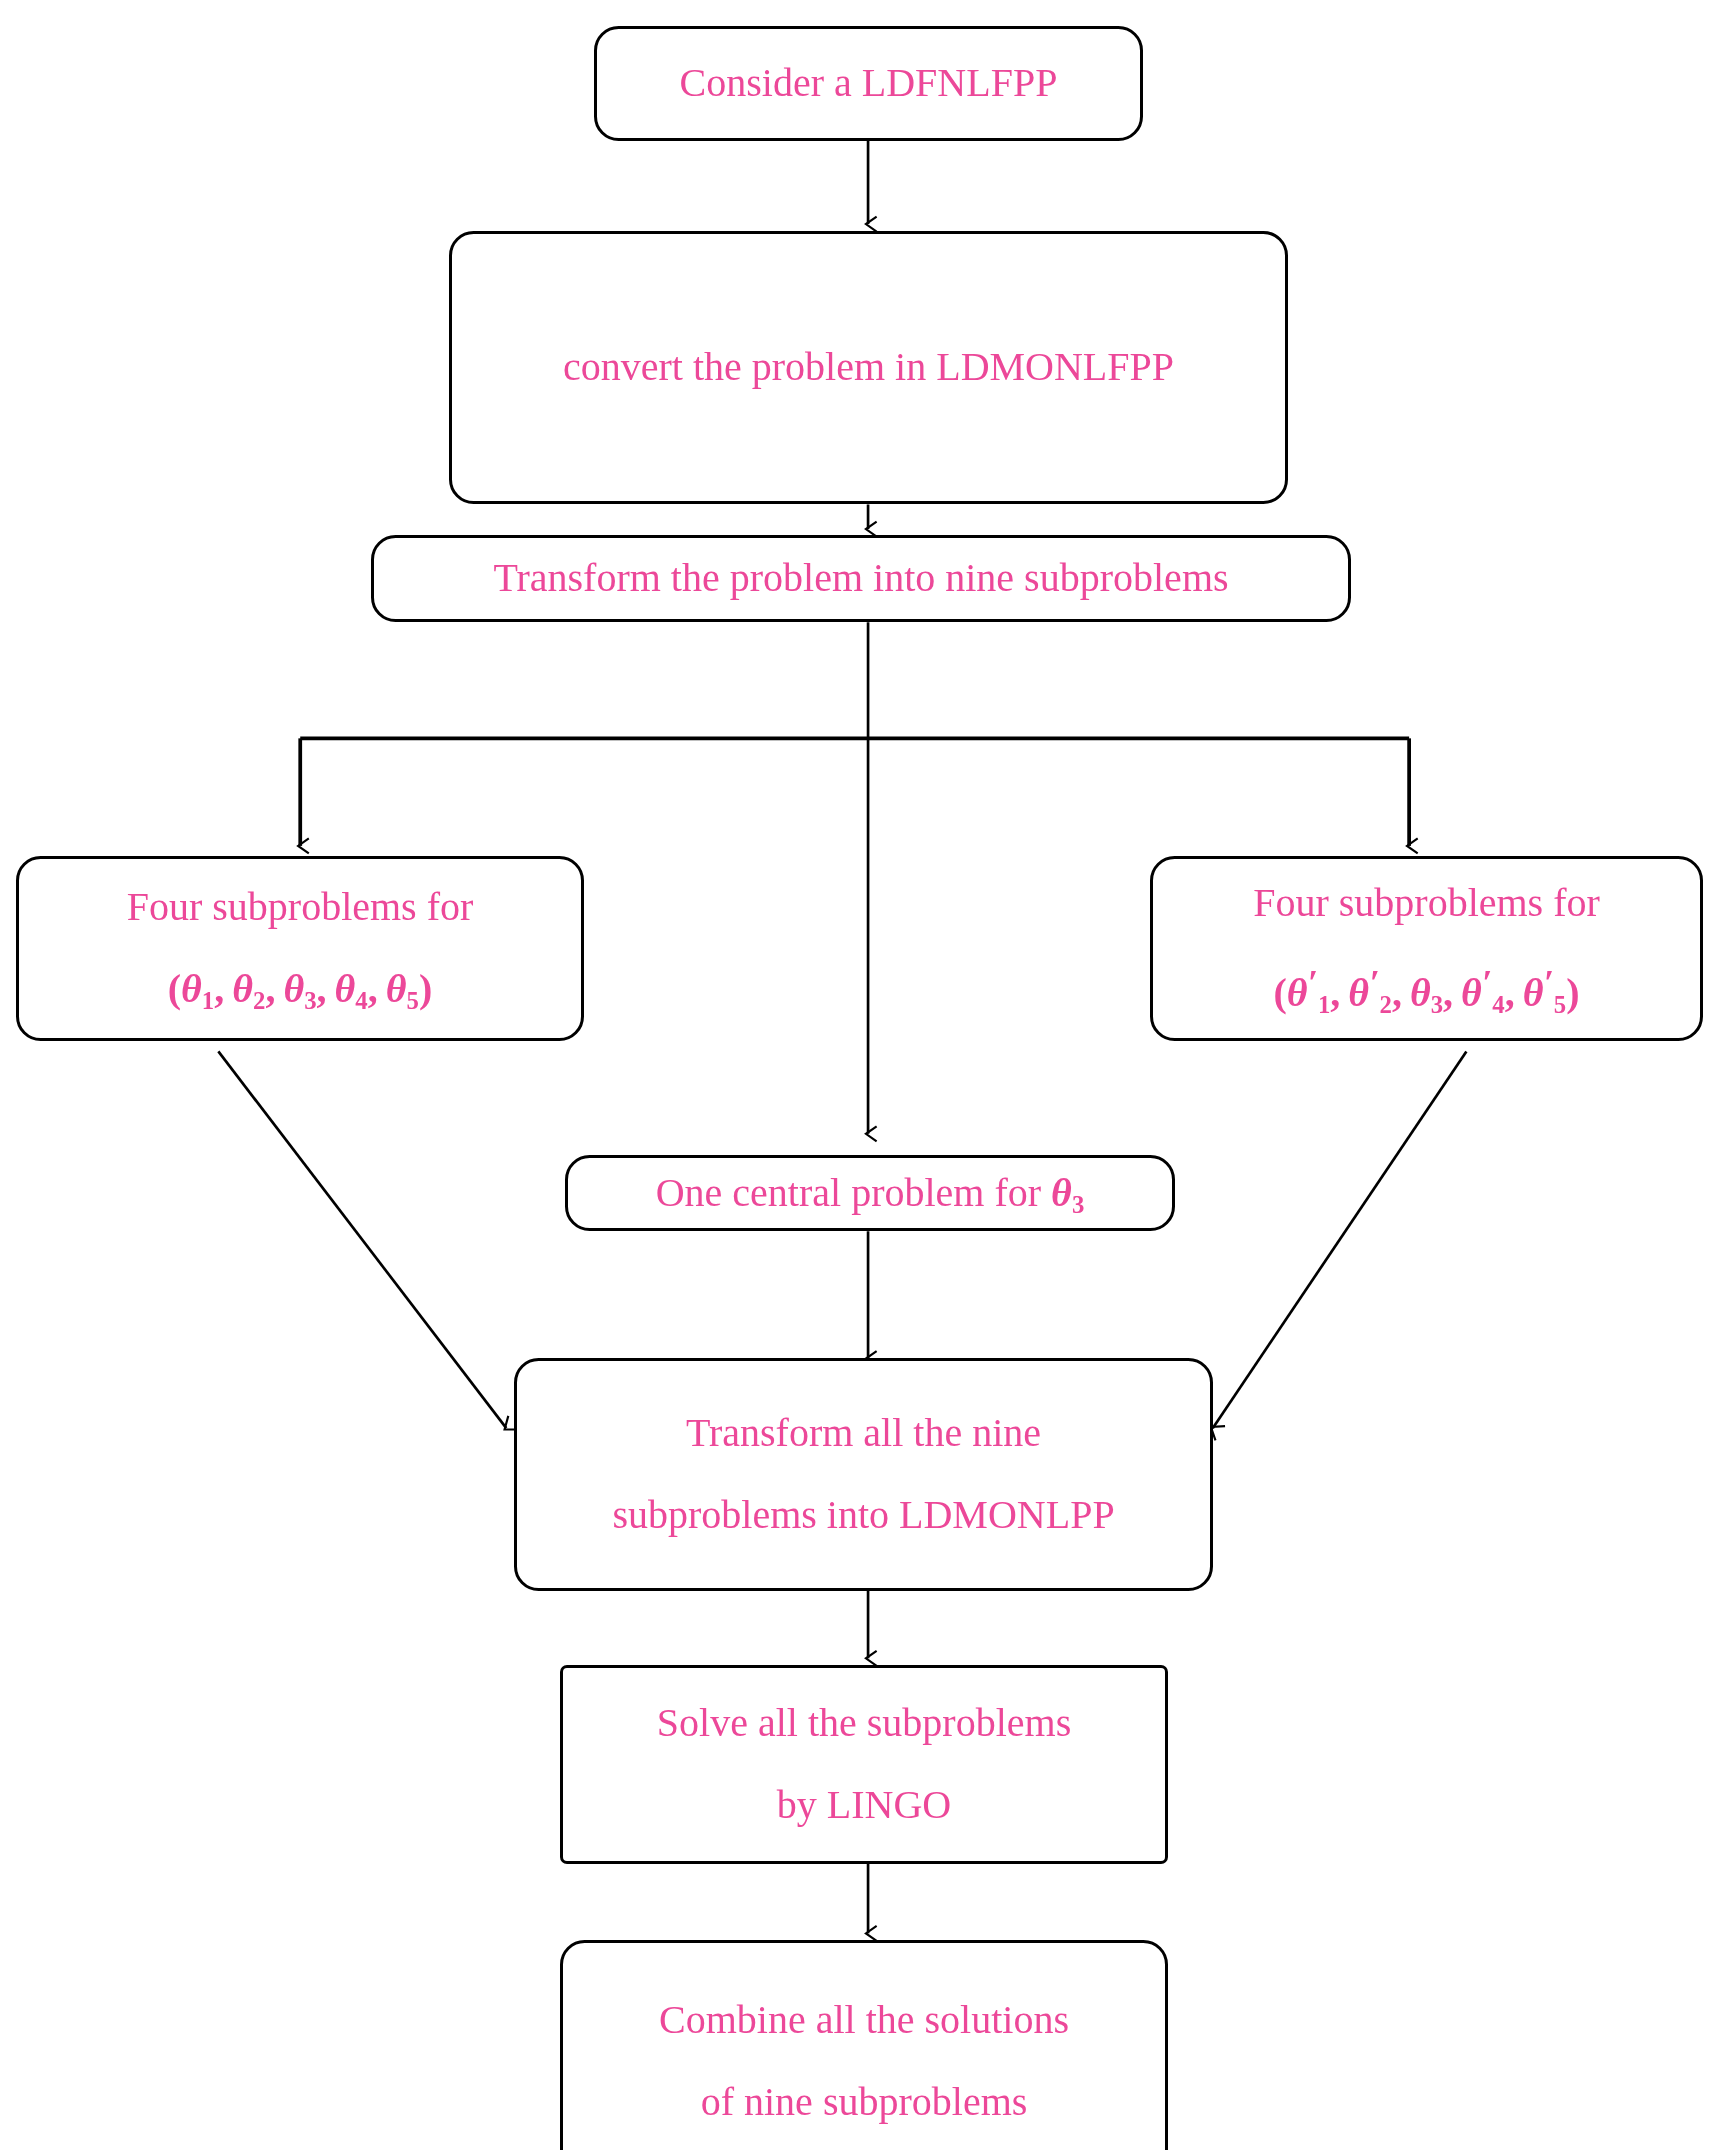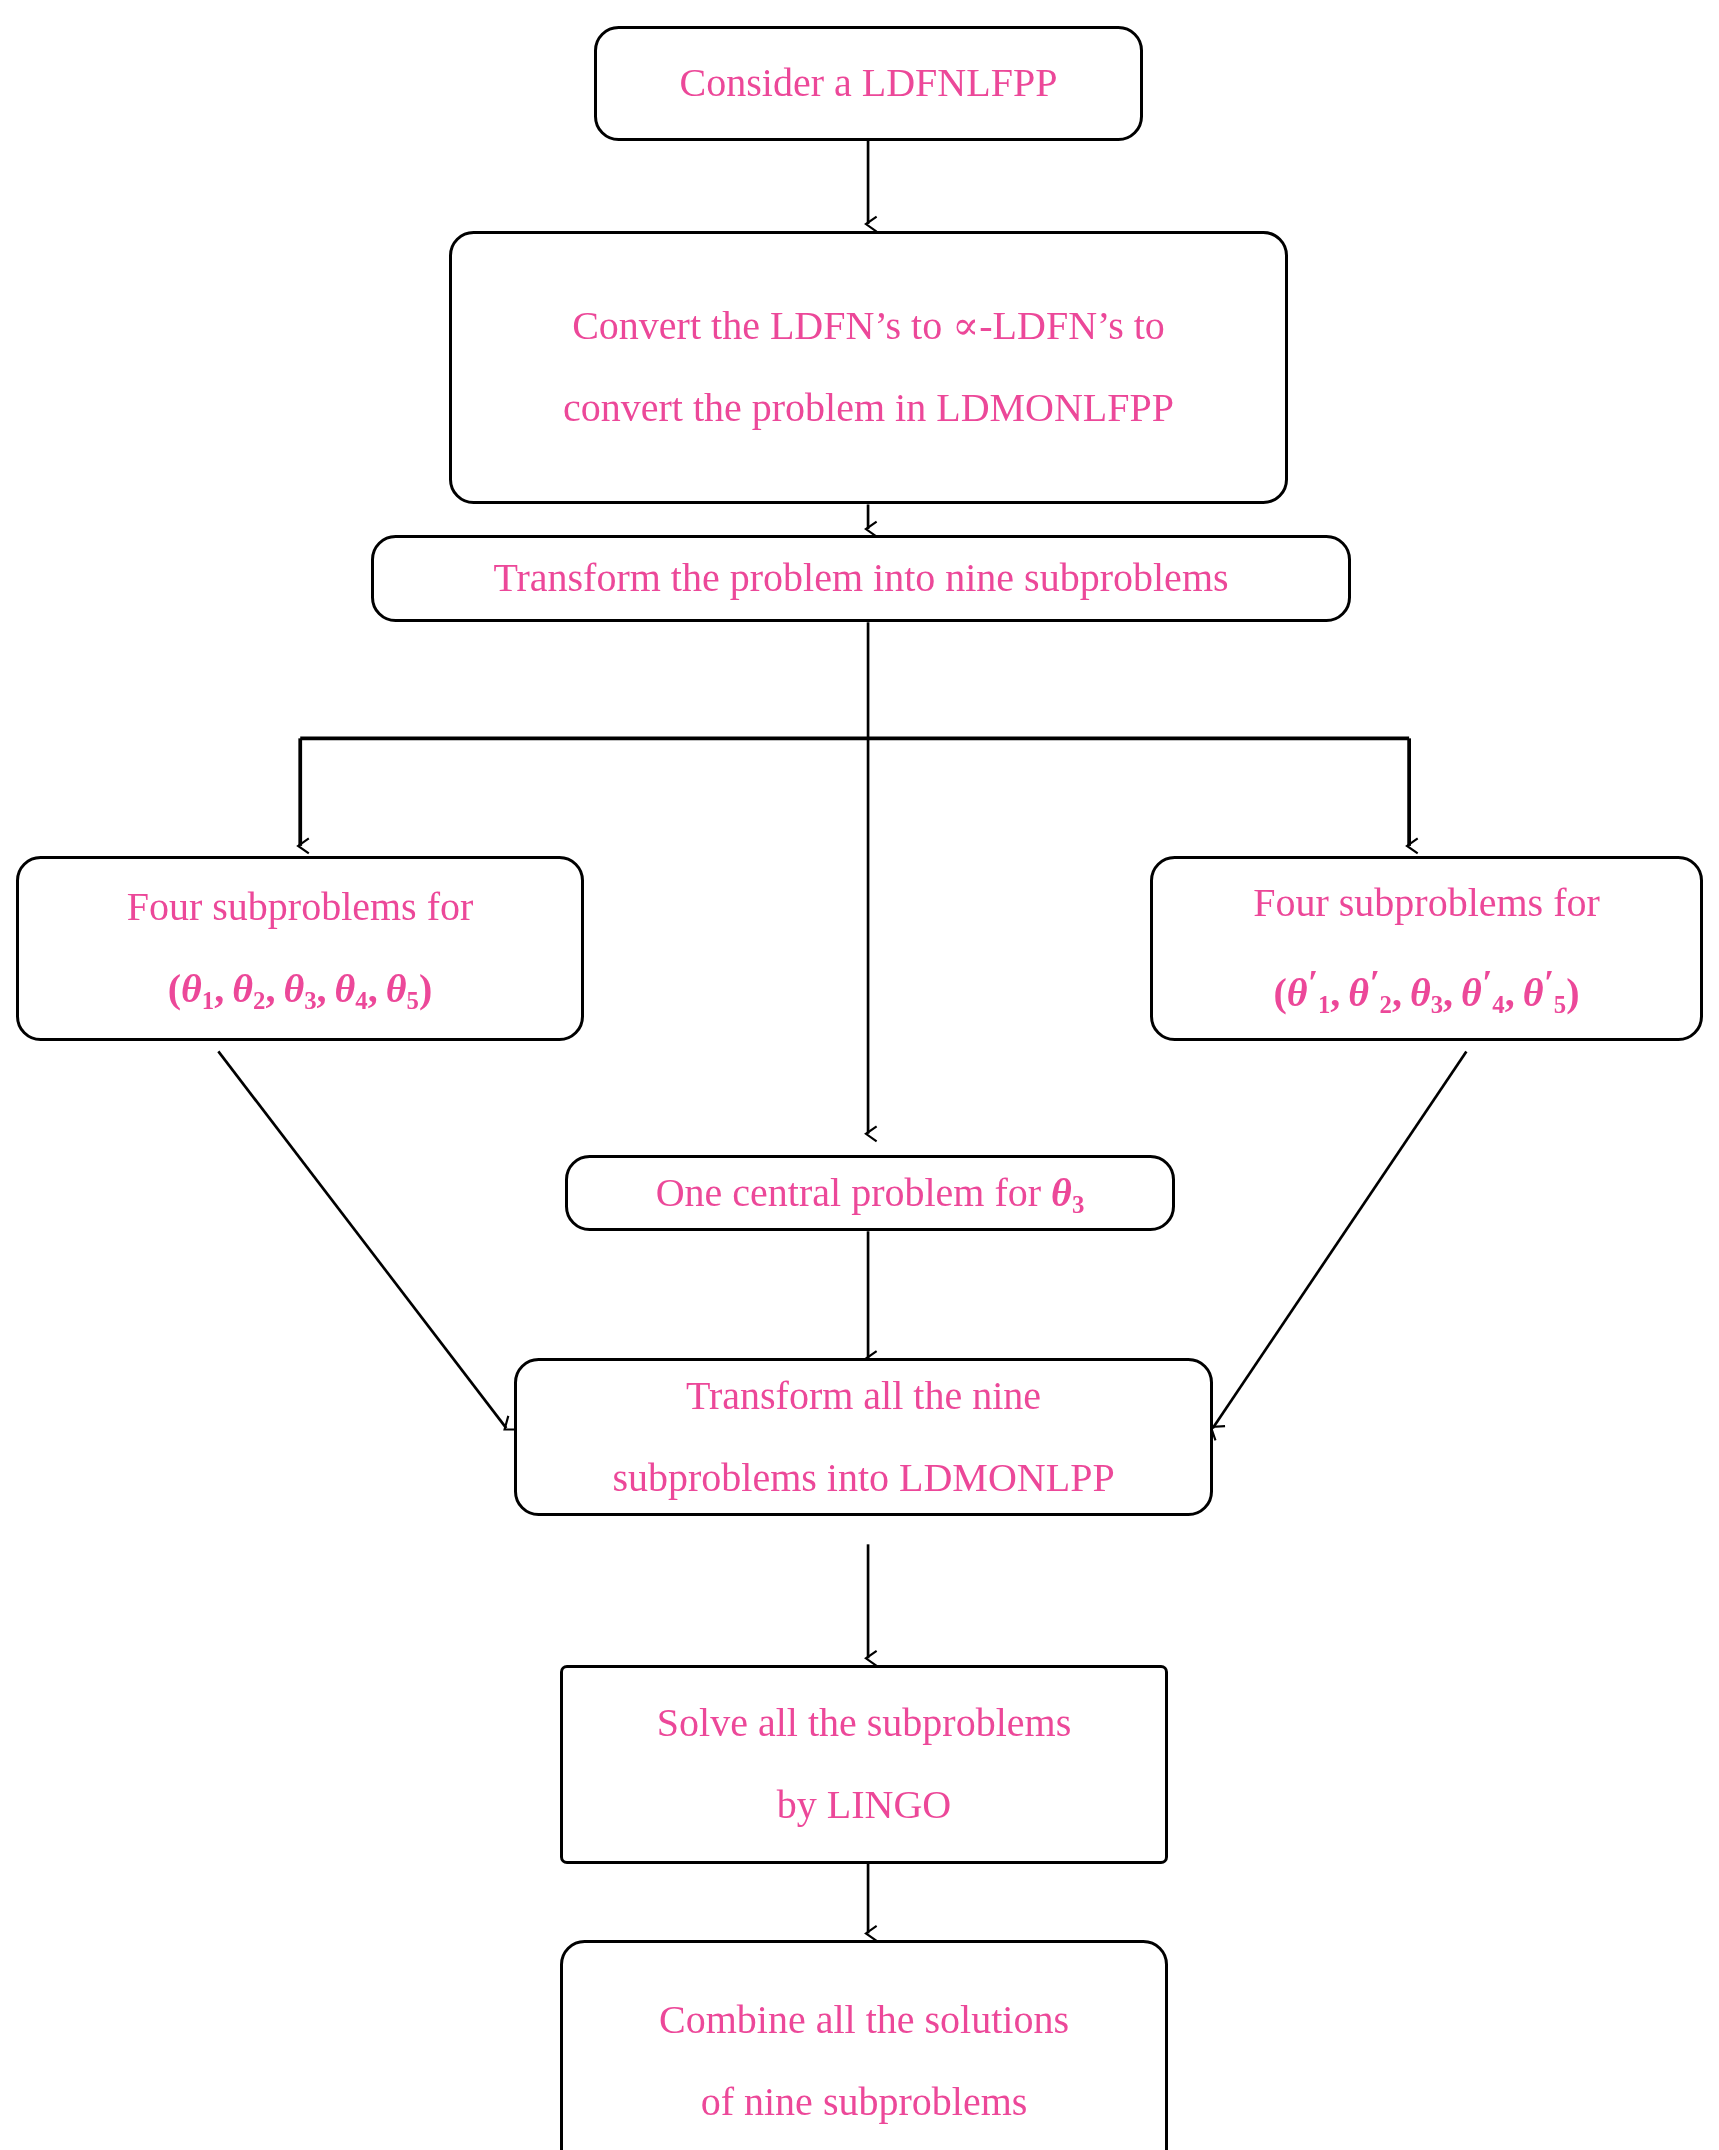--- a/index.html
+++ b/index.html
@@ -102,21 +102,20 @@
     <line x1="1622" y1="2885" x2="1622" y2="3098" stroke="#000000" stroke-width="5" marker-end="url(#arrowOpen)"></line>
 
     <line x1="1622" y1="3480" x2="1622" y2="3612" stroke="#000000" stroke-width="5" marker-end="url(#arrowOpen)"></line>
   </svg>
 
   <div class="node-box" style="left:594px; top:26px; width:549px; height:115px;">
     <span class="node-line">Consider a LDFNLFPP</span>
   </div>
 
   <div class="node-box two-line" style="left:449px; top:231px; width:839px; height:273px;">
-    <span class="node-line">Convert the LDFN’s to ∝-LDFN’s to</span>
     <span class="node-line">convert the problem in LDMONLFPP</span>
   </div>
 
   <div class="node-box" style="left:371px; top:535px; width:980px; height:87px;justify-content:center;">
     <span class="node-line">Transform the problem into nine subproblems</span>
   </div>
 
   <div class="node-box two-line" style="left:16px; top:856px; width:568px; height:185px;">
     <span class="node-line">Four subproblems for</span>
     <span class="node-line math"><span class="paren">(</span>θ<sub>1</sub><span class="paren">, </span>θ<sub>2</sub><span class="paren">, </span>θ<sub>3</sub><span class="paren">, </span>θ<sub>4</sub><span class="paren">, </span>θ<sub>5</sub><span class="paren">)</span></span>
@@ -124,21 +123,21 @@
 
   <div class="node-box two-line" style="left:1150px; top:856px; width:553px; height:185px;">
     <span class="node-line">Four subproblems for</span>
     <span class="node-line math"><span class="paren">(</span>θ<span class="prime">′</span><sub>1</sub><span class="paren">, </span>θ<span class="prime">′</span><sub>2</sub><span class="paren">, </span>θ<sub>3</sub><span class="paren">, </span>θ<span class="prime">′</span><sub>4</sub><span class="paren">, </span>θ<span class="prime">′</span><sub>5</sub><span class="paren">)</span></span>
   </div>
 
   <div class="node-box" style="left:565px; top:1155px; width:610px; height:76px;">
     <span class="node-line"><span>One central problem for </span><span class="math">θ<sub>3</sub></span></span>
   </div>
 
-  <div class="node-box two-line" style="left:514px; top:1358px; width:699px; height:158px;">
+  <div class="node-box two-line" style="left:514px; top:1358px; width:699px; height:233px;">
     <span class="node-line">Transform all the nine</span>
     <span class="node-line">subproblems into LDMONLPP</span>
   </div>
 
   <div class="node-box two-line" style="left:560px; top:1665px; width:608px; height:199px;border-radius:7px;">
     <span class="node-line">Solve all the subproblems</span>
     <span class="node-line">by LINGO</span>
   </div>
 
   <div class="node-box two-line" style="left:560px; top:1940px; width:608px; height:243px;">

